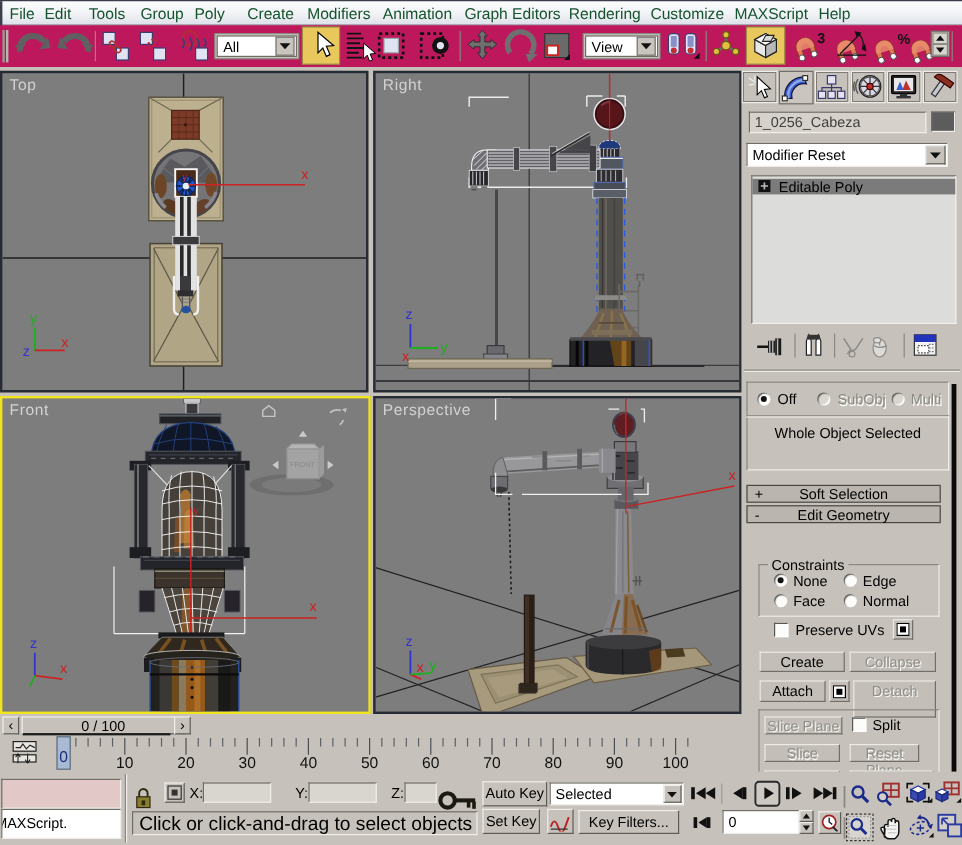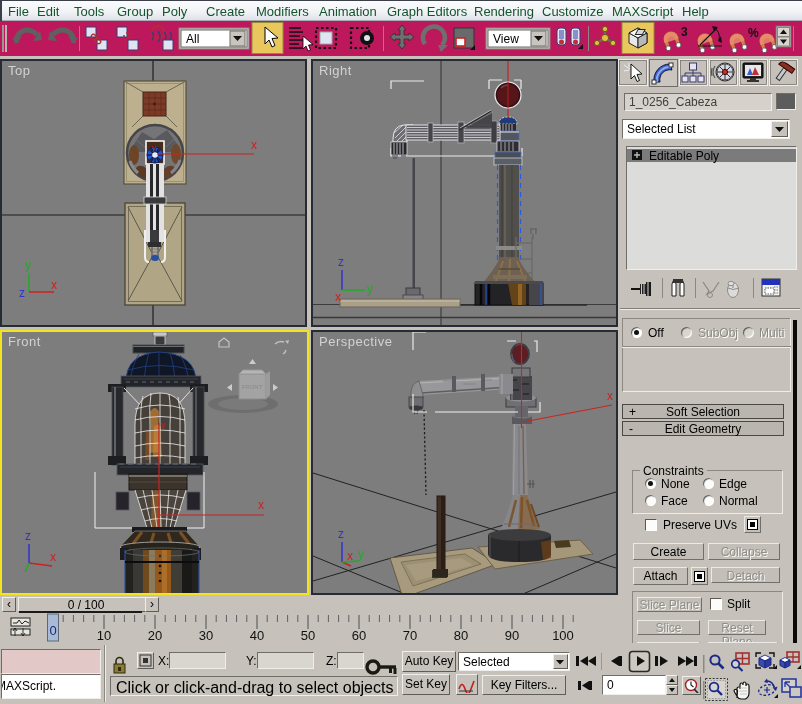--- a/index.html
+++ b/index.html
@@ -696,21 +696,21 @@
           <rect x="-2" y="-4" width="4" height="13" fill="#c8c8d0" stroke="#333"></rect>
           <path d="M-8,-4 h16 v-5 h-10 q-6,0 -6,5 Z" fill="#8a3020" stroke="#300"></path>
         </g>
 </svg>
 
 <div class="sunk" style="left:6px;top:37px;width:148px;height:18px;background:#d6d2cb"></div>
 <div class="abs" style="left:11px;top:39px;font-size:12px;color:#404040">1_0256_Cabeza</div>
 <div class="sunk" style="left:158px;top:37px;width:20px;height:17px;background:#5c5c5c"></div>
 
 <div class="sunk" style="left:4px;top:63px;width:168px;height:20px;background:#fff"></div>
-<div class="abs" style="left:9px;top:66px;font-size:12px;color:#000">Selected List</div>
+<div class="abs" style="left:9px;top:66px;font-size:12px;color:#000">Modifier Reset</div>
 <div class="btn" style="left:153px;top:65px;width:17px;height:16px"></div>
 <svg width="12" height="8" style="position:absolute;left:156px;top:70px">
         <path d="M1,1 h9 l-4.5,5 Z" fill="#111"></path>
       </svg>
 
 <div class="sunk" style="left:8px;top:90px;width:171px;height:124px;background:#dcdcda"></div>
 <div class="abs" style="left:9px;top:93px;width:169px;height:13px;background:#7b7b7b"></div>
 <svg width="12" height="12" style="position:absolute;left:13px;top:93px">
         <rect x="1" y="1" width="10" height="10" fill="#111"></rect>
         <path d="M3,6 h6 M6,3 v6" stroke="#bbb" stroke-width="1.4"></path>
@@ -753,20 +753,21 @@
 <div class="abs" style="left:2px;top:253px;width:180px;height:1px;background:#efede9"></div>
 
 <div class="abs" style="left:4px;top:262px;width:169px;height:74px;border:1px solid #8a8880;border-bottom-color:#efede9;border-right-color:#efede9"></div>
 <div class="abs" style="left:4px;top:290px;width:169px;height:2px;border-top:1px solid #8a8880;border-bottom:1px solid #efede9"></div>
 <div class="radio sel" style="left:13px;top:271px"></div>
       <div class="rlab" style="left:30px;top:270px">Off</div>
 <div class="radio dis" style="left:63px;top:271px"></div>
       <div class="rlab dis" style="left:80px;top:270px">SubObj</div>
 <div class="radio dis" style="left:125px;top:271px"></div>
       <div class="rlab dis" style="left:141px;top:270px">Multi</div>
+<div class="abs" style="left:0;top:298px;width:177px;text-align:center;font-size:12px;color:#000">Whole Object Selected</div>
 
 <div class="abs" style="left:175px;top:264px;width:4px;height:325px;background:#0a0a0a"></div>
 
 <div class="rollout" style="top:348px"><b>+</b>Soft Selection</div>
 <div class="rollout" style="top:365px"><b>-</b>Edit Geometry</div>
 
 <div class="abs" style="left:14px;top:414px;width:151px;height:44px;border:1px solid #8a8880;border-bottom-color:#efede9;border-right-color:#efede9"></div>
 <div class="abs" style="left:22px;top:408px;font-size:12px;color:#000;background:#c6c2bb;padding:0 3px">Constraints</div>
 <div class="radio sel" style="left:27px;top:422px"></div>
       <div class="rlab" style="left:43px;top:421px">None</div>
@@ -786,21 +787,21 @@
       </svg>
 
 <div class="cpbtn" style="left:15px;top:487px;width:71px;height:17px;line-height:16px">Create</div>
 <div class="cpbtn dis" style="left:90px;top:487px;width:72px;height:17px;line-height:16px">Collapse</div>
 <div class="cpbtn" style="left:15px;top:511px;width:55px;height:18px;line-height:17px">Attach</div>
 <div class="cpbtn" style="left:73px;top:511px;width:17px;height:18px"></div>
 <svg width="11" height="11" style="position:absolute;left:76px;top:515px">
         <rect x="0.5" y="0.5" width="10" height="10" fill="#fff" stroke="#000"></rect>
         <rect x="3" y="3" width="5" height="5" fill="#000"></rect>
       </svg>
-<div class="cpbtn dis" style="left:93px;top:511px;width:69px;height:16px;line-height:17px">Detach</div>
+<div class="cpbtn dis" style="left:93px;top:511px;width:69px;height:31px;line-height:17px">Detach</div>
 
 <div class="abs" style="left:14px;top:535px;width:151px;height:59px;border:1px solid #8a8880;border-bottom:none;border-right-color:#efede9"></div>
 <div class="cpbtn dis" style="left:19px;top:541px;width:65px;height:15px;line-height:14px">Slice Plane</div>
 <div class="chk" style="left:92px;top:542px"></div>
 <div class="rlab" style="left:109px;top:541px">Split</div>
 <div class="cpbtn dis" style="left:19px;top:564px;width:63px;height:15px;line-height:14px">Slice</div>
 <div class="cpbtn dis" style="left:90px;top:564px;width:58px;height:15px;line-height:14px">Reset Plane</div>
 <div class="cpbtn dis" style="left:19px;top:586px;width:63px;height:8px;overflow:hidden;line-height:13px">QuickSli</div>
 <div class="cpbtn dis" style="left:90px;top:586px;width:70px;height:8px;overflow:hidden;line-height:13px">Cut</div>
 <div class="abs" style="left:0;top:592px;width:184px;height:2px;background:#efede9"></div>

